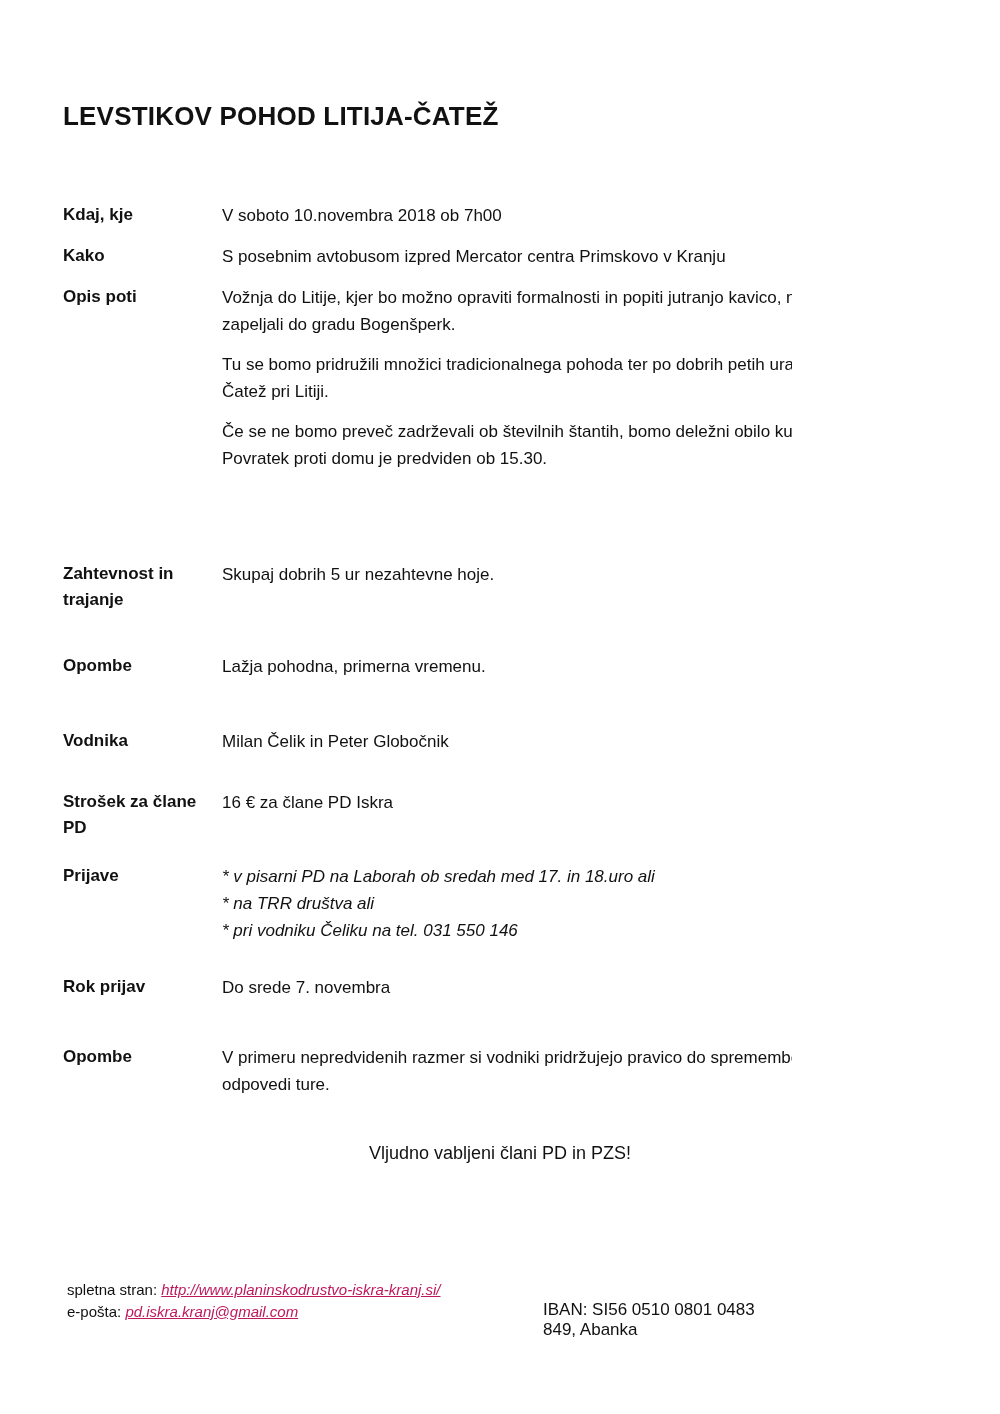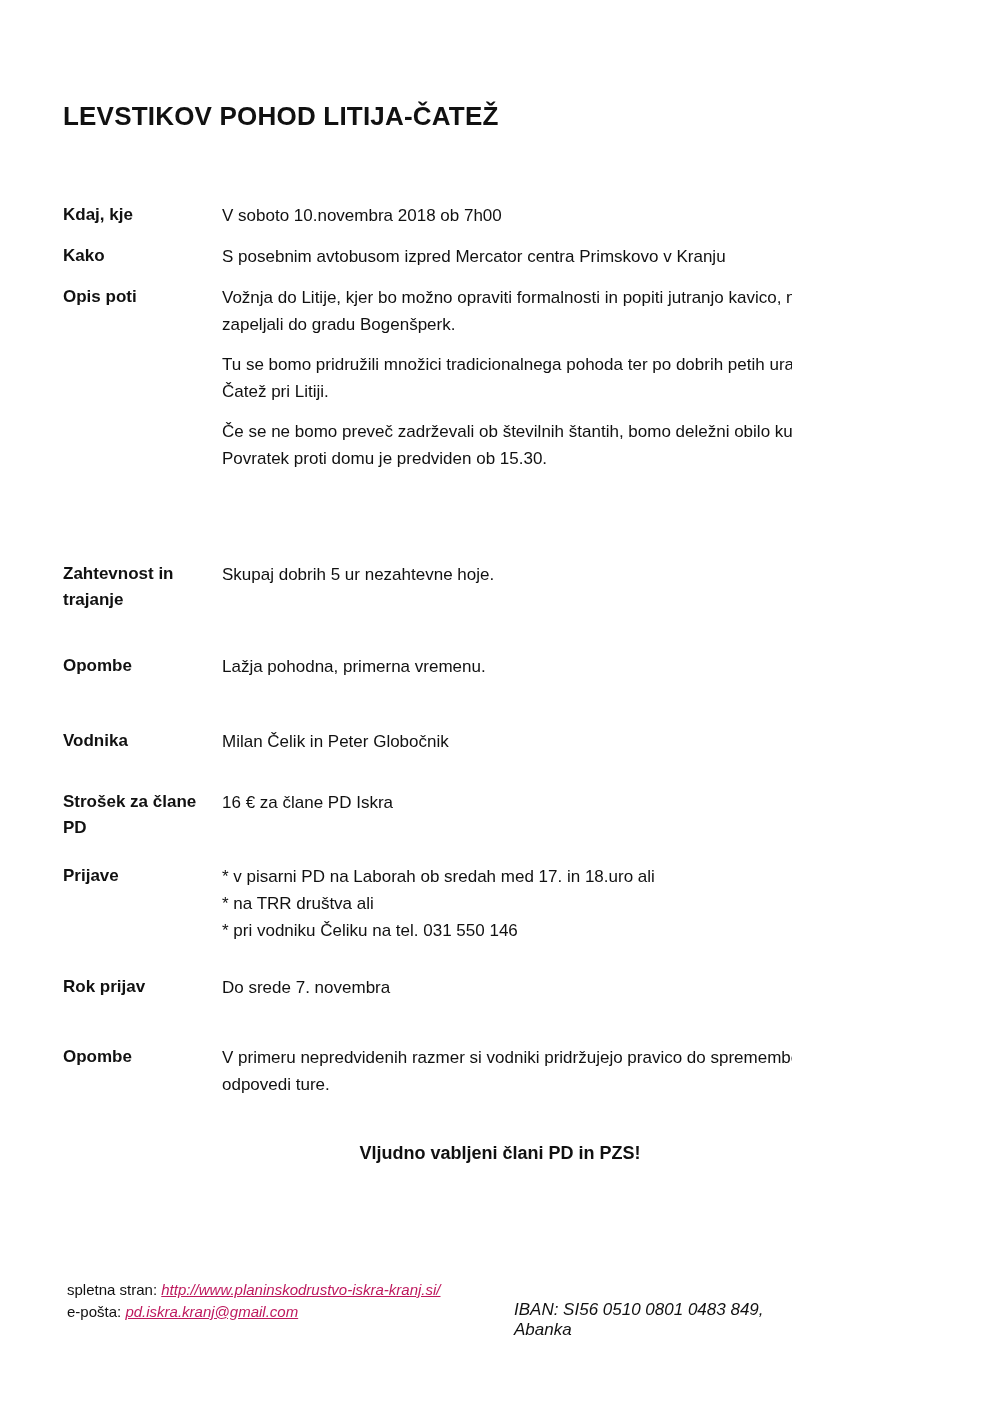--- a/index.html
+++ b/index.html
@@ -44,48 +44,47 @@
     padding-right: 8px;
     box-sizing: border-box;
   }
   .row .value {
     flex: 1 1 auto;
     font-size: 17px;
     line-height: 27px;
   }
   .value p { margin: 0 16px 13px 0; }
   .value p:last-child { margin-bottom: 0; }
-  .value p.tight { margin-bottom: 0; }
+  .value p.tight { margin-bottom: 0; font-style: italic; }
   .closing {
     position: absolute;
     left: 0;
     top: 1143px;
     width: 1000px;
     text-align: center;
     font-size: 18px;
-    font-weight: bold;
+    font-weight: normal;
   }
   .footer-left {
     position: absolute;
     left: 67px;
     top: 1279px;
     font-size: 15px;
     line-height: 22px;
   }
   .footer-left a {
     color: #be185d;
     font-style: italic;
     text-decoration: underline;
   }
   .iban {
     position: absolute;
-    left: 514px;
+    left: 543px;
     top: 1300px;
     font-size: 17px;
-    font-style: italic;
   }
 </style>
 </head>
 <body>
 
 <div class="page">
 
   <h1 class="title">LEVSTIKOV POHOD LITIJA-ČATEŽ</h1>
 
   <svg class="logo" viewBox="0 0 114 130" aria-hidden="true">

